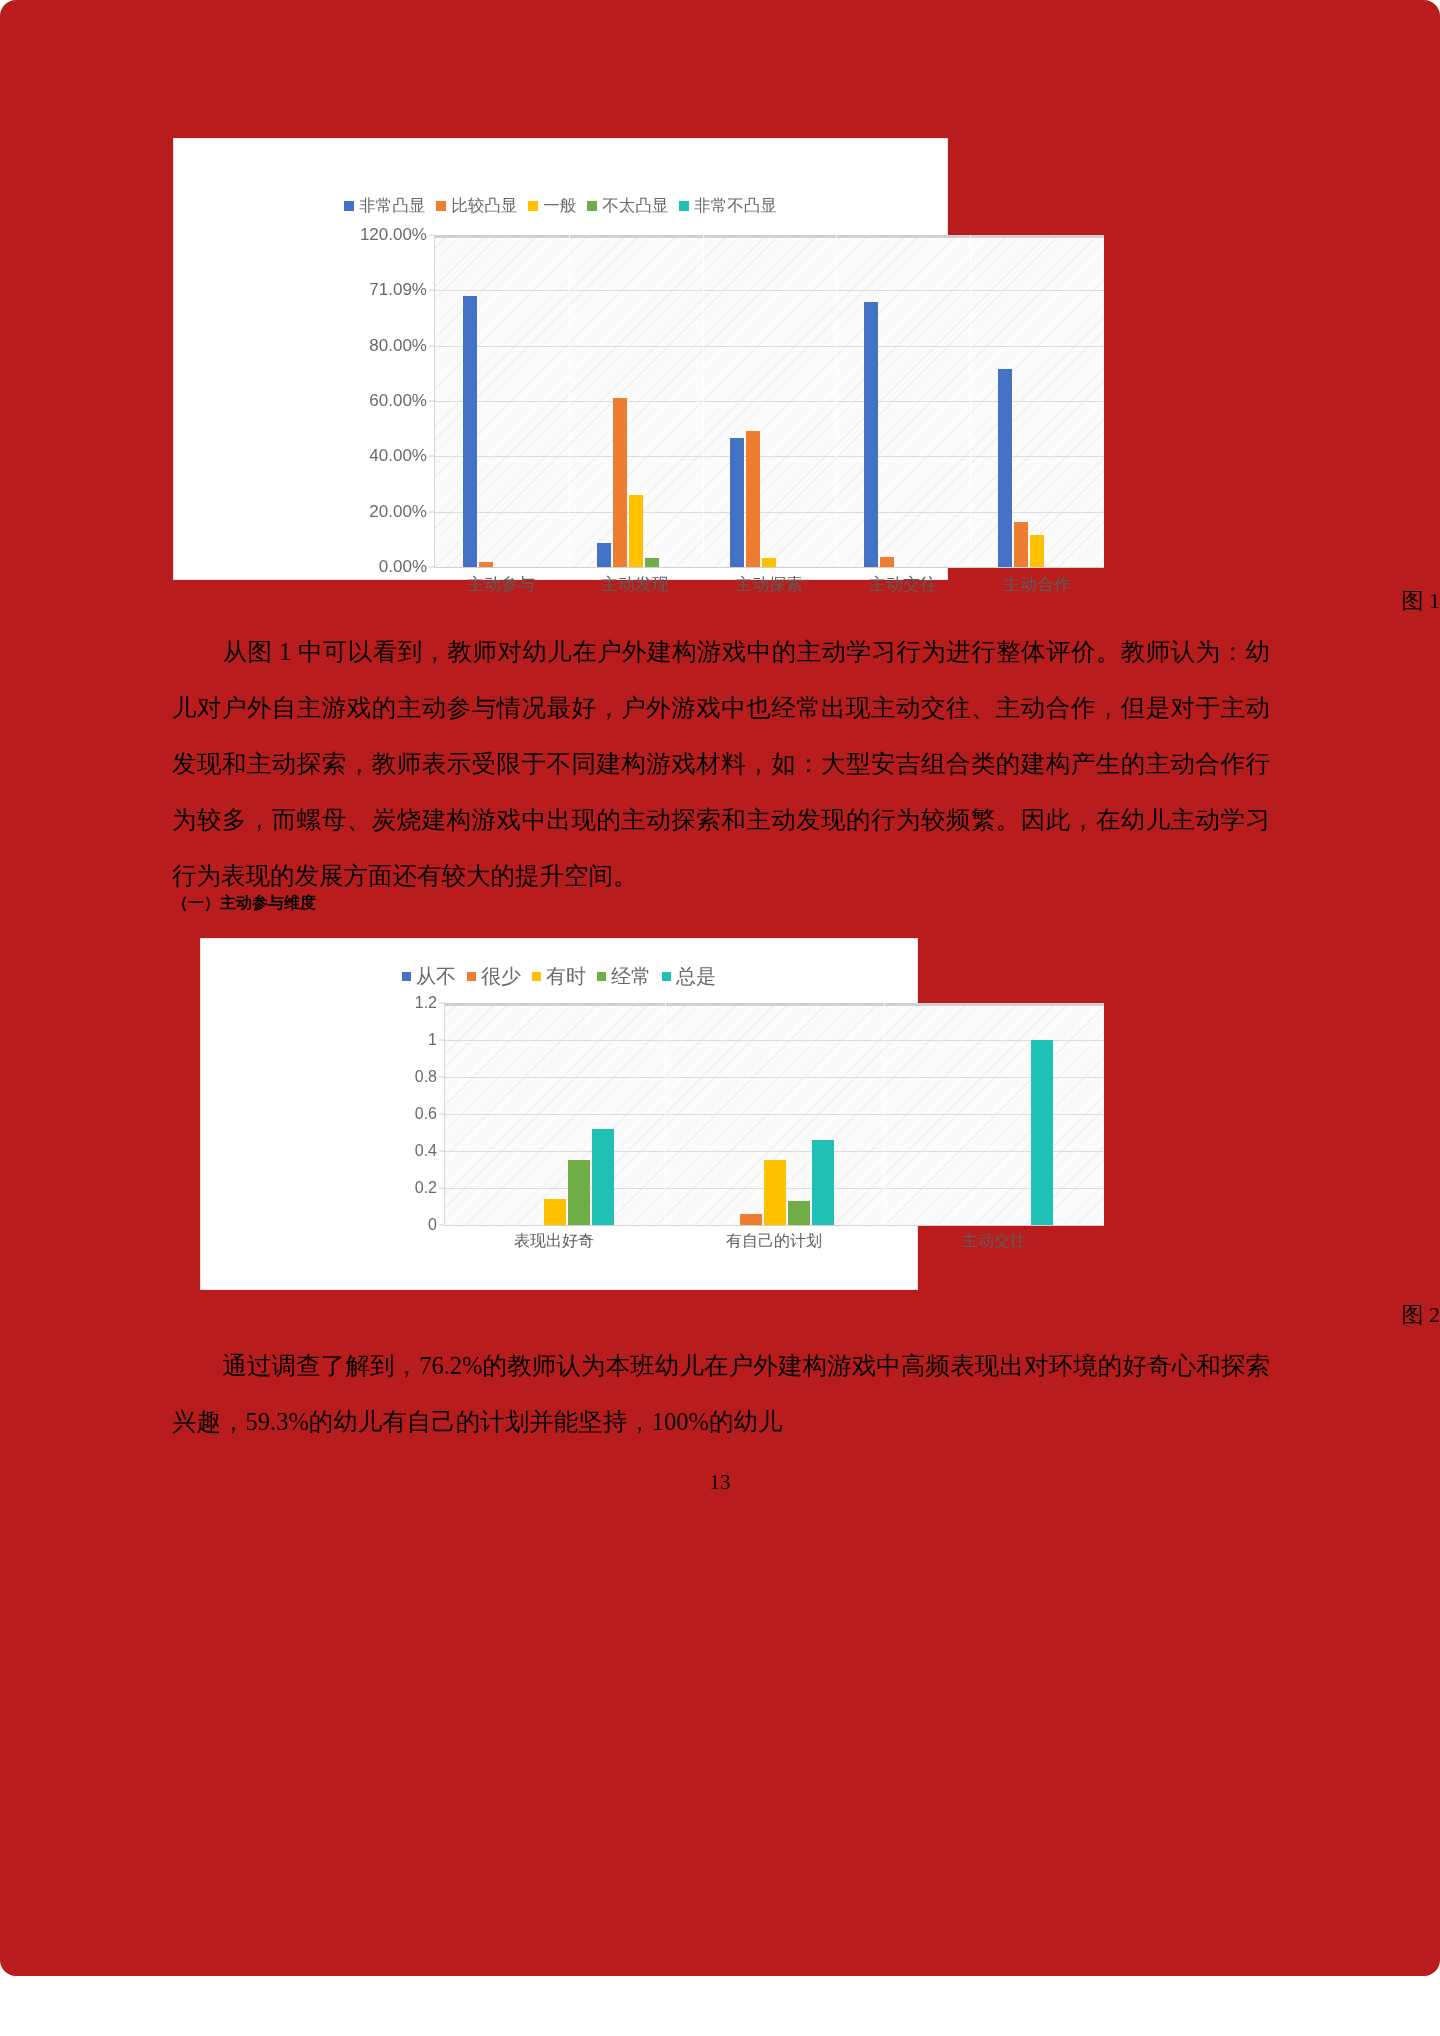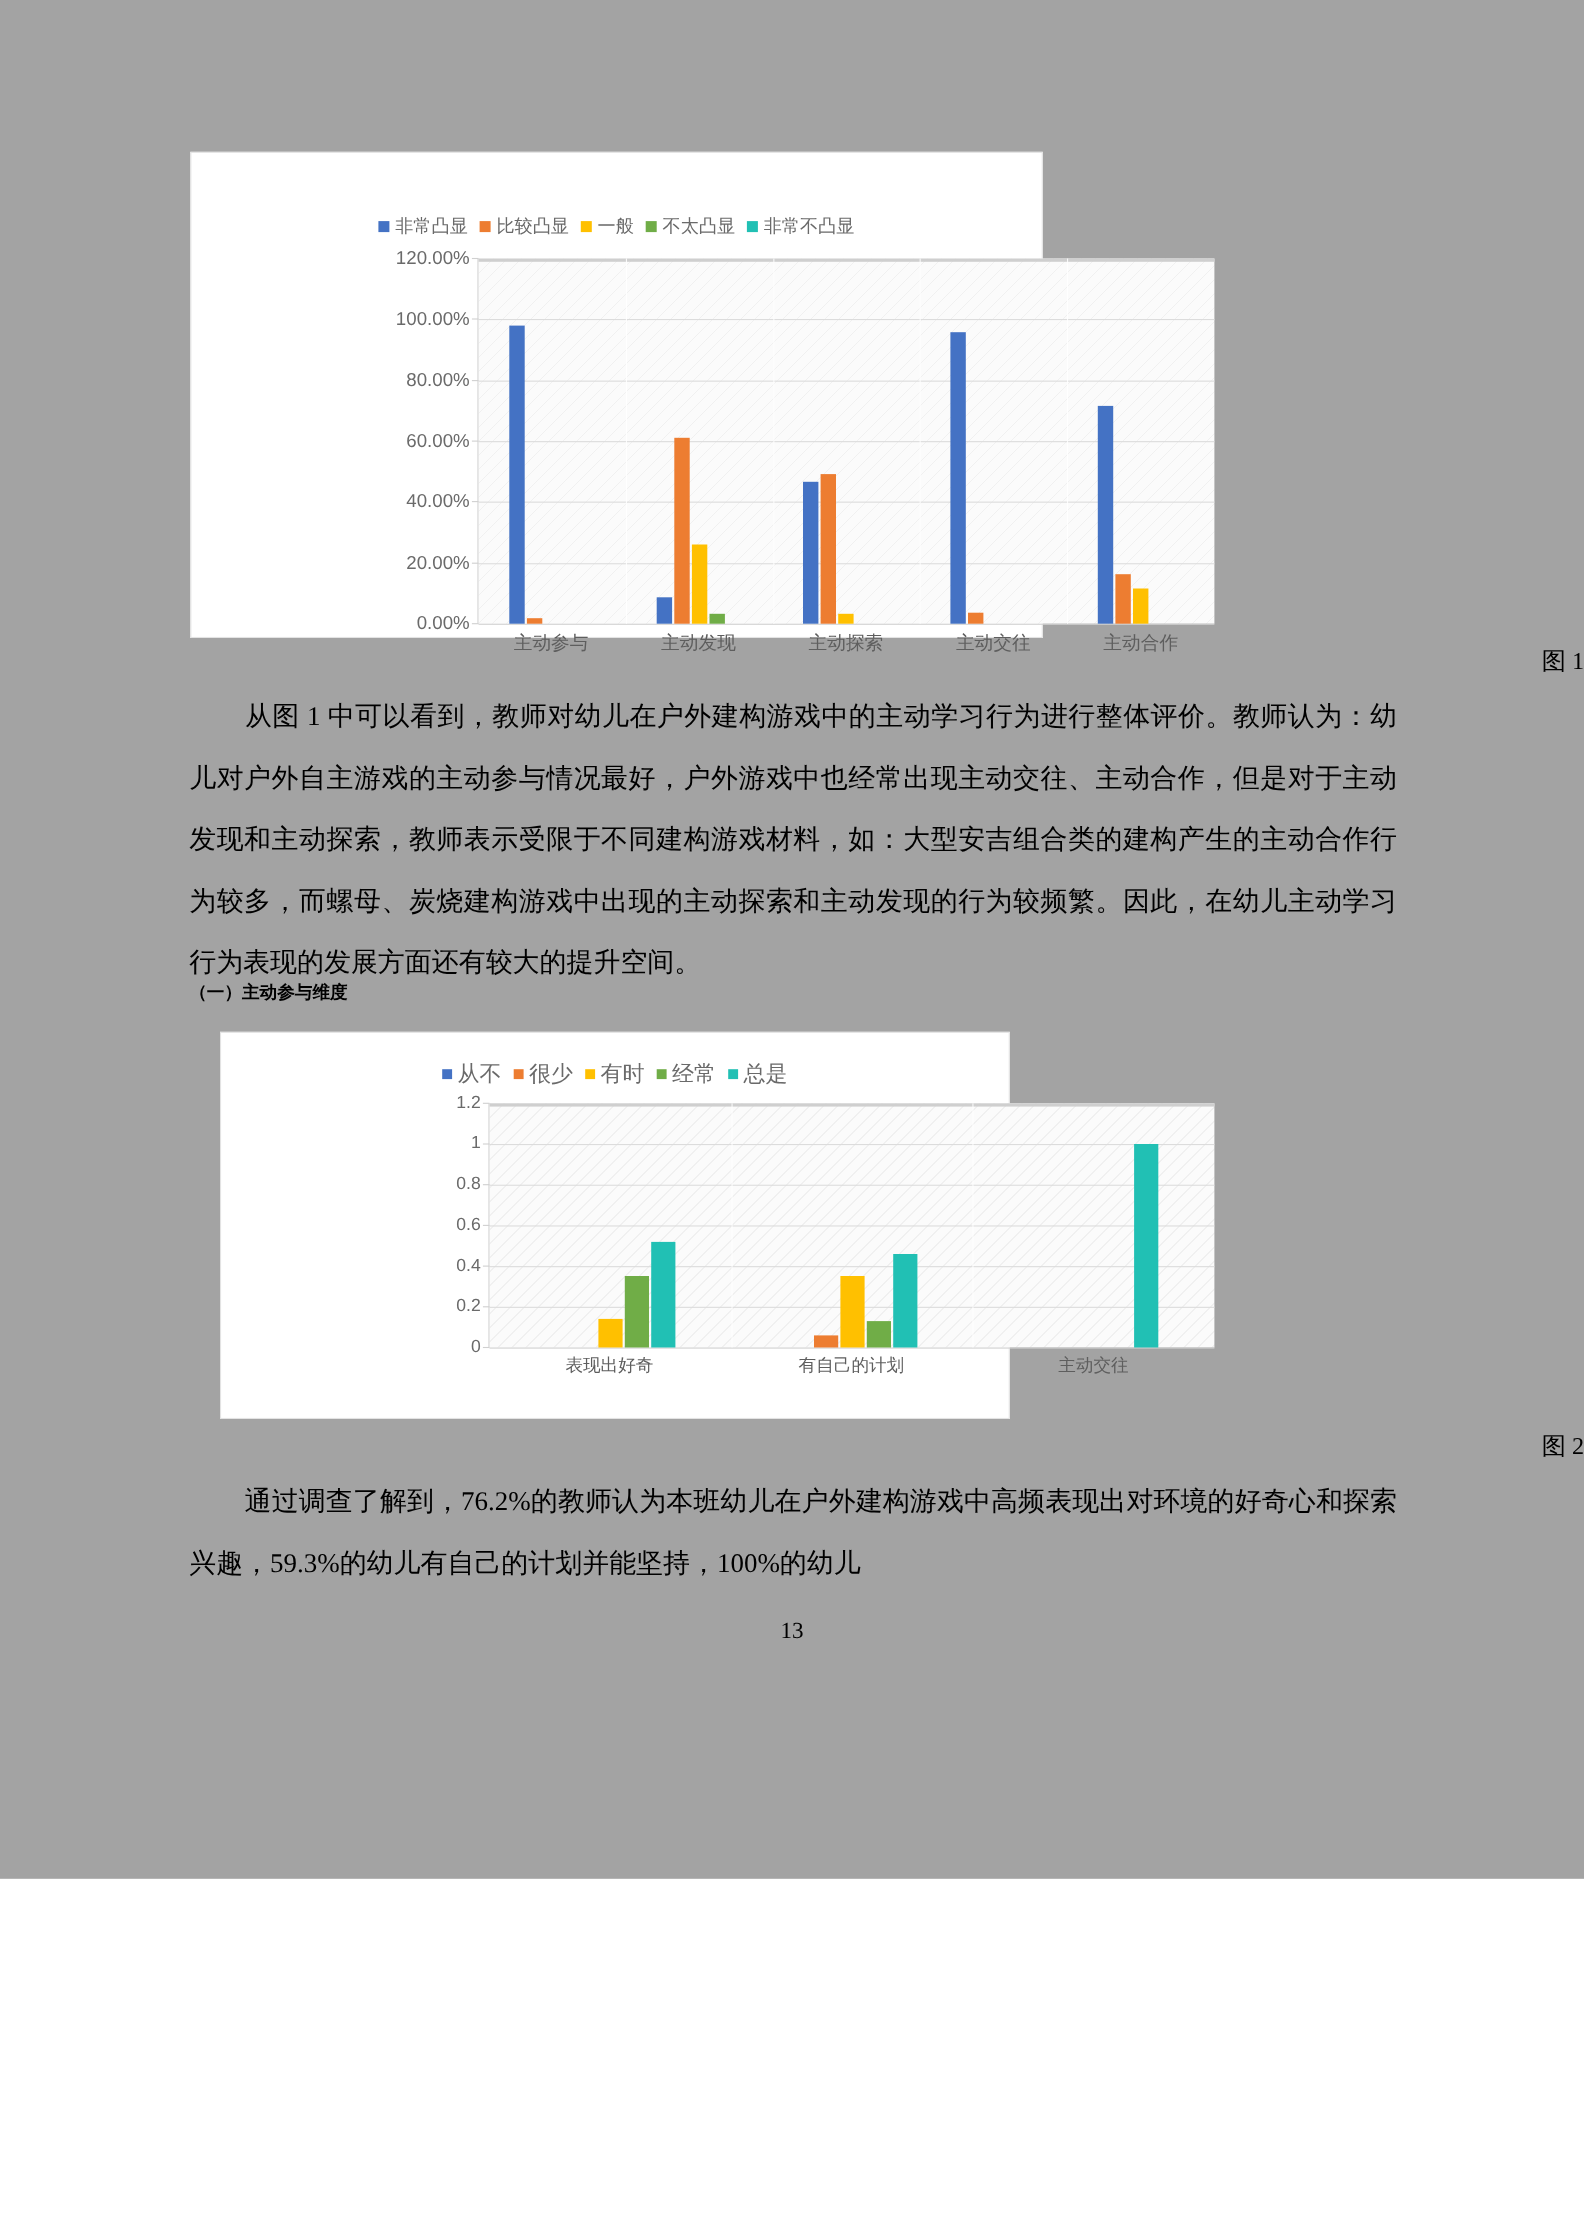--- a/index.html
+++ b/index.html
@@ -13,22 +13,23 @@
     position: relative;
     font-family: "Liberation Serif", "DejaVu Serif", serif;
     color: #000;
     overflow: hidden;
   }
 
   .page {
     position: absolute;
     left: 0; top: 0;
     width: 1440px;
-    height: 1708px;
-    background: #a3a3a3;
+    height: 1976px;
+    background: #b91c1c;
+    border-radius: 16px;
   }
 
   
   .fig-frame {
     position: absolute;
     border: 1px solid #e3e3e3;
     background: #ffffff;
     box-sizing: border-box;
   }
   #chart1-frame { left: 173px; top: 138px; width: 775px; height: 442px; }
@@ -236,21 +237,21 @@
         <div class="ytick-mark" style="top: 66.6667%;"></div>
         <div class="ytick" style="top: 66.6667%;">40.00%</div>
         <div class="gridline" style="top: 50%;"></div>
         <div class="ytick-mark" style="top: 50%;"></div>
         <div class="ytick" style="top: 50%;">60.00%</div>
         <div class="gridline" style="top: 33.3333%;"></div>
         <div class="ytick-mark" style="top: 33.3333%;"></div>
         <div class="ytick" style="top: 33.3333%;">80.00%</div>
         <div class="gridline" style="top: 16.6667%;"></div>
         <div class="ytick-mark" style="top: 16.6667%;"></div>
-        <div class="ytick" style="top: 16.6667%;">100.00%</div>
+        <div class="ytick" style="top: 16.6667%;">71.09%</div>
         <div class="gridline top-thick" style="top: 0%;"></div>
         <div class="ytick-mark" style="top: 0%;"></div>
         <div class="ytick" style="top: 0%;">120.00%</div>
         <div class="groups">
           <div class="group">
             <div class="bar" style="background: rgb(68, 114, 196); height: 81.6667%;"></div>
             <div class="bar" style="background: rgb(237, 125, 49); height: 1.5%;"></div>
             <div class="bar zero" style="background: rgb(255, 192, 0); height: 0%;"></div>
             <div class="bar zero" style="background: rgb(112, 173, 71); height: 0%;"></div>
             <div class="bar zero" style="background: rgb(33, 192, 180); height: 0%;"></div>

